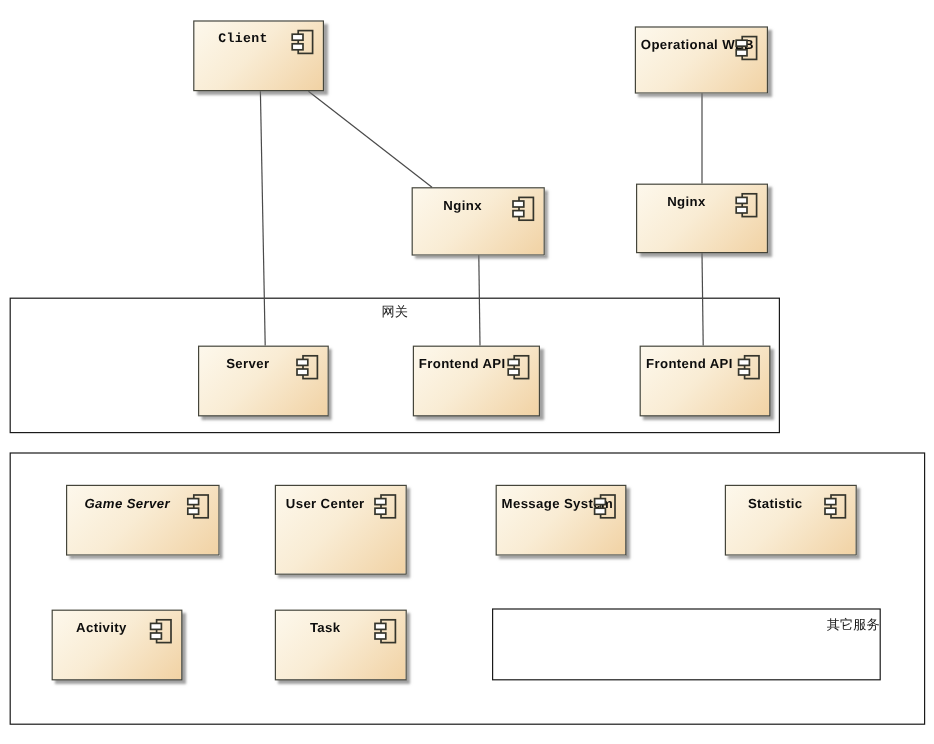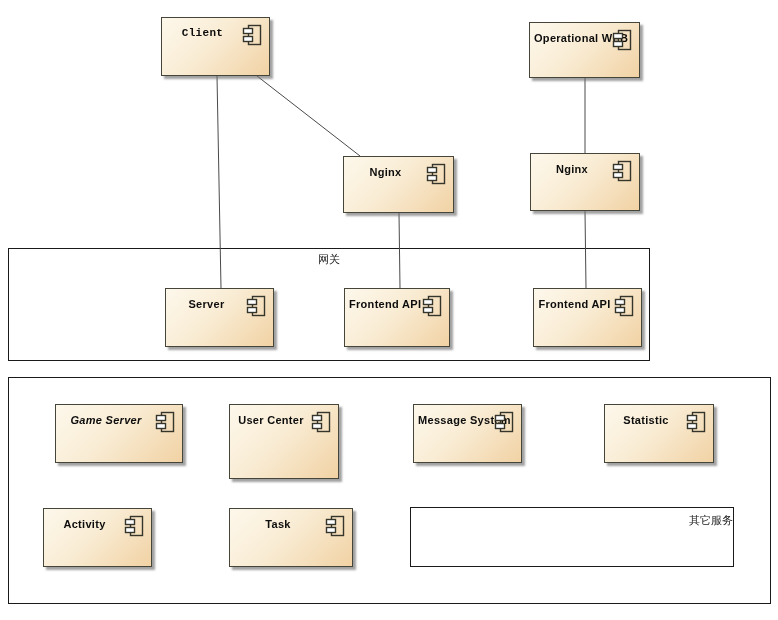--- a/index.html
+++ b/index.html
@@ -189,21 +189,21 @@
         </svg>
       </div>
       <div class="component" style="left: 43px; top: 508px; width: 109px; height: 59px;">
         <div class="label">Activity</div>
         <svg class="comp-icon" viewBox="0 0 20 22">
           <rect x="6.5" y="1.5" width="12" height="19" fill="none" stroke="#35352c" stroke-width="1.4"></rect>
           <rect x="1.5" y="4.5" width="9" height="5" fill="#ffffff" stroke="#35352c" stroke-width="1.4"></rect>
           <rect x="1.5" y="12.5" width="9" height="5" fill="#ffffff" stroke="#35352c" stroke-width="1.4"></rect>
         </svg>
       </div>
-      <div class="component" style="left: 229px; top: 508px; width: 124px; height: 59px;">
+      <div class="component" style="left: 229px; top: 508px; width: 110px; height: 59px;">
         <div class="label">Task</div>
         <svg class="comp-icon" viewBox="0 0 20 22">
           <rect x="6.5" y="1.5" width="12" height="19" fill="none" stroke="#35352c" stroke-width="1.4"></rect>
           <rect x="1.5" y="4.5" width="9" height="5" fill="#ffffff" stroke="#35352c" stroke-width="1.4"></rect>
           <rect x="1.5" y="12.5" width="9" height="5" fill="#ffffff" stroke="#35352c" stroke-width="1.4"></rect>
         </svg>
       </div>
       <div class="plain-box" style="left: 410px; top: 507px; width: 324px; height: 60px;">
         <div class="label">其它服务</div>
       </div>

